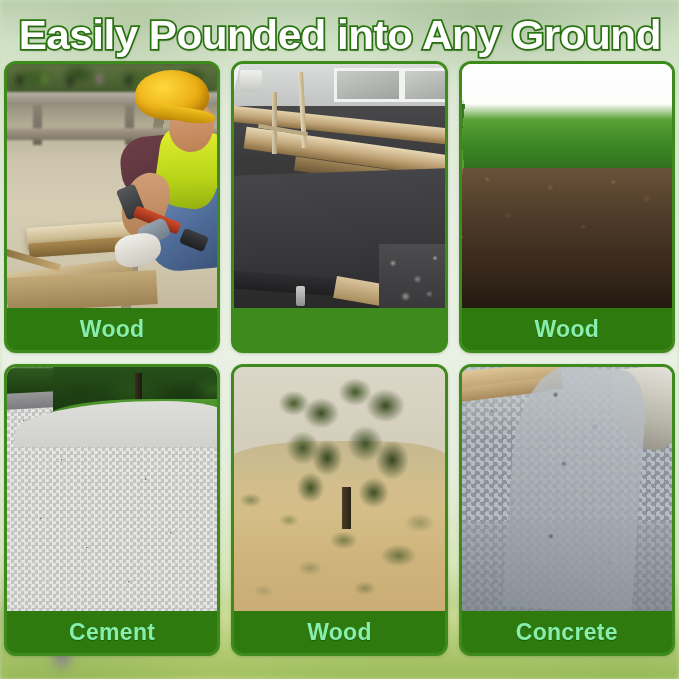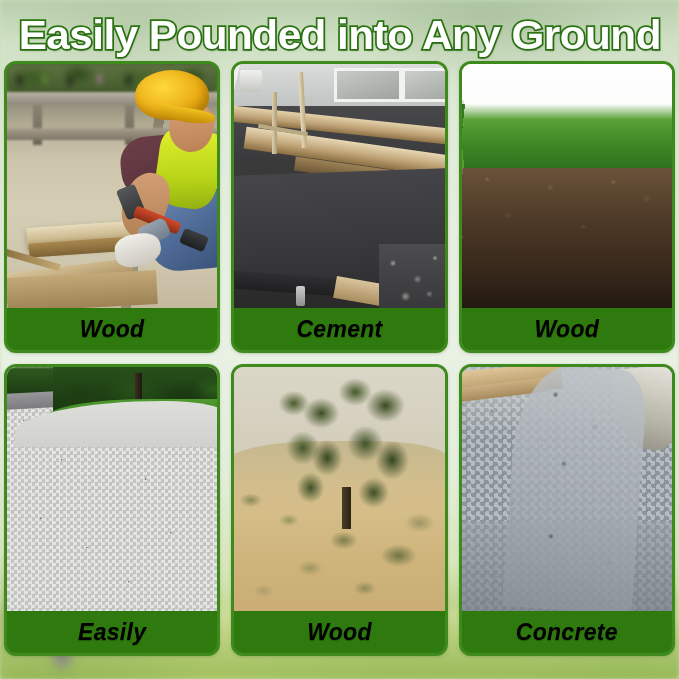--- a/index.html
+++ b/index.html
@@ -114,26 +114,25 @@
   .label-bar {
     position: absolute;
     left: 0; right: 0; bottom: 0;
     height: 42px;
     background: #2f7a0e;
     display: flex;
     align-items: center;
     justify-content: center;
   }
   .label-text {
-    color: #000000;
+    color: #86efac;
     font-size: 23px;
     font-weight: bold;
     letter-spacing: 0.3px;
     text-shadow: 0 1px 1px rgba(0,0,0,.28);
-    font-style: italic;
   }
 
   
   .ph-wood {
     background:
       
       linear-gradient(100deg, rgba(0,0,0,0) 0 62%, rgba(70,55,35,.35) 62% 66%, rgba(0,0,0,0) 66%),
       
       linear-gradient(180deg,
         #4e5e3c 0%, #57663f 9%,
@@ -645,23 +644,20 @@
       <div class="beam2b"></div>
       <div class="slab-main"></div>
       <div class="beam3"></div>
       <div class="beam4"></div>
       <div class="gravel"></div>
       <div class="stake1"></div>
       <div class="stake2"></div>
       <div class="crossbar"></div>
       <div class="clip"></div>
     </div>
-    <div class="label-bar">
-      <span class="label-text">Cement</span>
-    </div>
   </div>
 
   <div class="card">
     <div class="photo ph-soil">
       <div class="sky"></div>
       <div class="grass"></div>
       <div class="grass-tips"></div>
       <div class="dirt"></div>
       <div class="roots"></div>
     </div>
@@ -673,21 +669,21 @@
   <div class="card">
     <div class="photo ph-gravel">
       <div class="trees-left"></div>
       <div class="road"></div>
       <div class="trees"></div>
       <div class="trunk"></div>
       <div class="lawn"></div>
       <div class="curve"></div>
     </div>
     <div class="label-bar">
-      <span class="label-text">Easily</span>
+      <span class="label-text">Cement</span>
     </div>
   </div>
 
   <div class="card">
     <div class="photo ph-sand">
       <div class="sky"></div>
       <div class="wire"></div>
       <div class="dune"></div>
       <div class="tree-l"></div>
       <div class="tree-r"></div>

